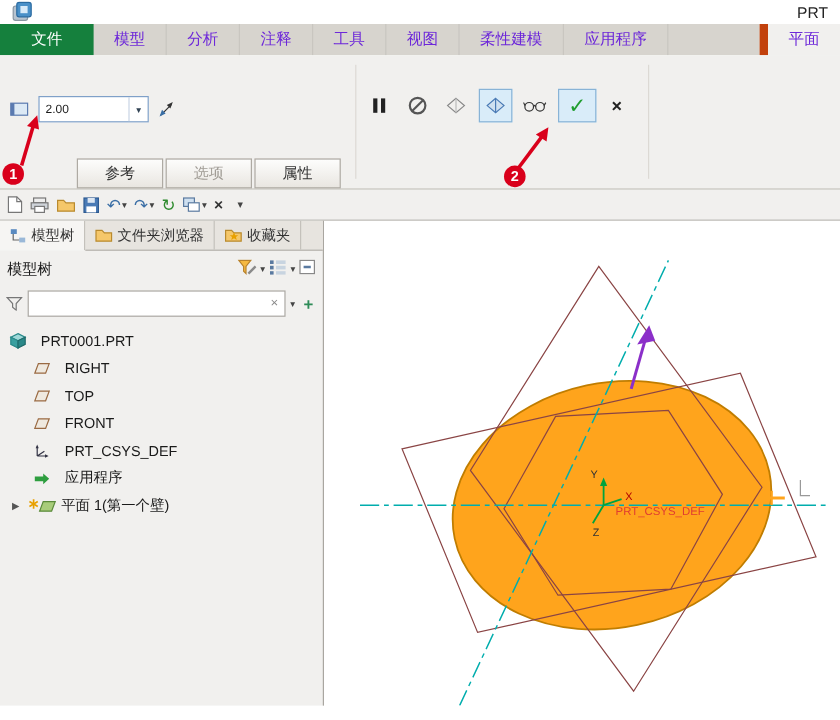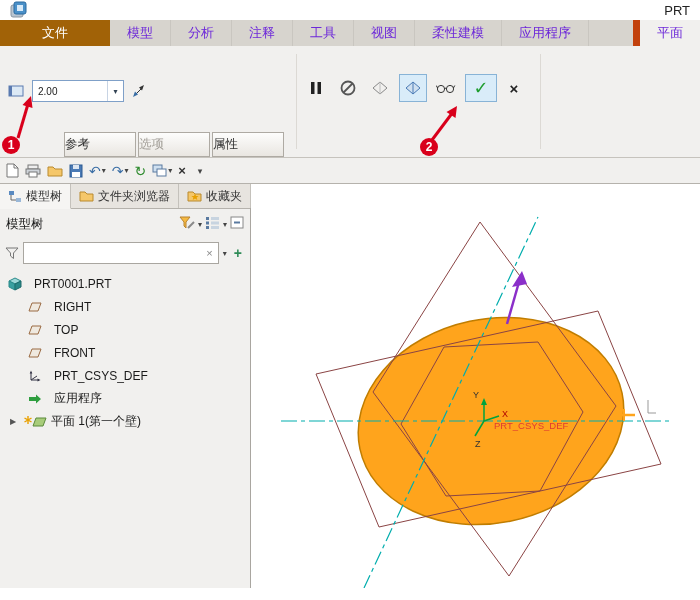--- a/index.html
+++ b/index.html
@@ -7,52 +7,52 @@
   body { font-family:"Liberation Sans","DejaVu Sans",sans-serif; font-size:12px; color:#1a1a1a; background:#fff; }
   .app { width:700px; height:600px; display:flex; flex-direction:column; }
 
   
   .titlebar { height:20px; display:flex; align-items:center; padding:0 10px; background:#fff; }
   .title-right { margin-left:auto; font-size:13px; color:#222; }
 
   
   .tabbar { height:26px; display:flex; background:#d7d4ce; }
   .tab { padding:0 17px; line-height:26px; font-size:13px; color:#6d28d9; border-right:1px solid #c9c6c0; white-space:nowrap; }
-  .tab.file { background:#a16207; color:#fff; padding:0 42px; border-right:none; }
+  .tab.file { background:#15803d; color:#fff; padding:0 26px; border-right:none; }
   .tab.context { margin-left:auto; background:#f1f0ee; border-left:7px solid #c2410c; border-right:none; }
 
   
   .ribbon { height:112px; background:#f1f0ee; position:relative; border-bottom:1px solid #c6c3bd; }
   .vsep { position:absolute; top:8px; bottom:8px; width:1px; background:#dcd9d4; }
   .depth-group { position:absolute; left:8px; top:34px; display:flex; align-items:center; gap:6px; }
   .combo { width:92px; height:22px; background:#fff; border:1px solid #7fa0c8; display:flex; align-items:center; }
   .combo .val { flex:1; padding-left:5px; font-size:10px; }
   .combo .caret { width:16px; height:100%; border-left:1px solid #c8d4e4; display:flex; align-items:center; justify-content:center; color:#345; font-size:8px; }
   .tools-group { position:absolute; left:303px; top:28px; display:flex; align-items:center; gap:6px; }
   .tbtn { width:26px; height:26px; display:flex; align-items:center; justify-content:center; }
   .tbtn.hl { background:#d9ecf9; border:1px solid #88b3d6; width:28px; height:28px; }
   .check-btn { width:32px; height:28px; background:#d9ecf9; border:1px solid #88b3d6; display:flex; align-items:center; justify-content:center; font-size:18px; font-weight:bold; color:#1f9d2f; }
   .x-btn { font-size:15px; font-weight:bold; color:#222; width:22px; text-align:center; }
   .panel-tabs-ribbon { position:absolute; left:64px; top:86px; display:flex; gap:2px; }
-  .ptab { width:72px; height:25px; line-height:23px; background:linear-gradient(#fdfdfc,#e9e6e1); border:1px solid #aeaaa3; font-size:12.5px; color:#333; }
+  .ptab { width:72px; height:25px; line-height:23px; text-align:center; background:linear-gradient(#fdfdfc,#e9e6e1); border:1px solid #aeaaa3; font-size:12.5px; color:#333; }
   .ptab.disabled { color:#a19d96; }
   .ann-overlay { position:absolute; left:0; top:0; width:700px; height:112px; pointer-events:none; z-index:5; }
 
   
   .qat { height:26px; display:flex; align-items:center; gap:2px; padding:0 4px; background:#f1f0ee; border-bottom:1px solid #b5b2ac; }
   .qbtn { height:22px; display:flex; align-items:center; padding:0 2px; }
   .qglyph { font-size:14px; color:#3a6ea5; line-height:1; }
   .qglyph.green { color:#2e8b2e; }
   .qcaret { font-size:8px; color:#444; margin-left:1px; }
   .qat .close { font-size:13px; color:#333; font-weight:bold; }
   .qat .overflow { margin-left:8px; font-size:9px; color:#444; }
 
   
   .main { display:flex; height:404px; }
-  .left { width:251px; background:#f1f0ee; border-right:1px solid #a9a6a0; display:flex; flex-direction:column; }
+  .left { width:270px; background:#f1f0ee; border-right:1px solid #a9a6a0; display:flex; flex-direction:column; }
   .lp-tabs { height:25px; display:flex; background:#e7e4df; border-bottom:1px solid #b5b2ac; }
   .lp-tab { display:flex; align-items:center; gap:4px; padding:0 8px; font-size:12px; border-right:1px solid #c4c1bb; color:#333; white-space:nowrap; }
   .lp-tab.active { background:#f6f5f3; margin-bottom:-1px; border-bottom:1px solid #f6f5f3; }
   .tree-header { height:30px; display:flex; align-items:center; padding:0 6px; gap:3px; }
   .th-label { font-size:12.5px; margin-right:auto; }
   .hcaret { font-size:8px; color:#444; }
   .filter-row { height:28px; display:flex; align-items:center; padding:0 5px; gap:4px; }
   .filter-input { flex:1; height:22px; border:1px solid #a9a6a0; background:#fff; display:flex; align-items:center; }
   .filter-input input { flex:1; border:none; outline:none; height:100%; padding:0 4px; font-size:12px; background:transparent; min-width:0; }
   .fi-x { color:#888; padding:0 5px; font-size:11px; }

